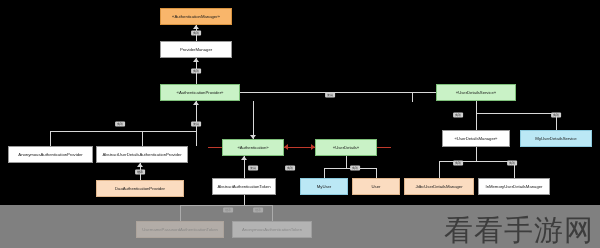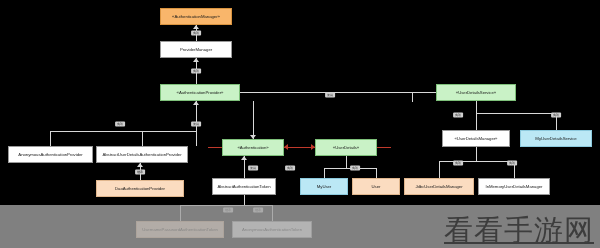--- a/index.html
+++ b/index.html
@@ -83,21 +83,20 @@
   }
   #watermark-text{
     position:absolute;
     right:6px;bottom:1px;
     font-size:29px;
     line-height:34px;
     color:#3d3d3d;
     font-family:"DejaVu Sans",sans-serif;
     letter-spacing:1px;
     pointer-events:none;
-    text-decoration:underline;
   }
 </style>
 </head>
 <body>
 
 <div id="stage">
 
   <div class="edge v" style="left:196px;top:25px;height:16px;"></div>
   <div class="arrow up" style="left:193px;top:25px;"></div>
 

